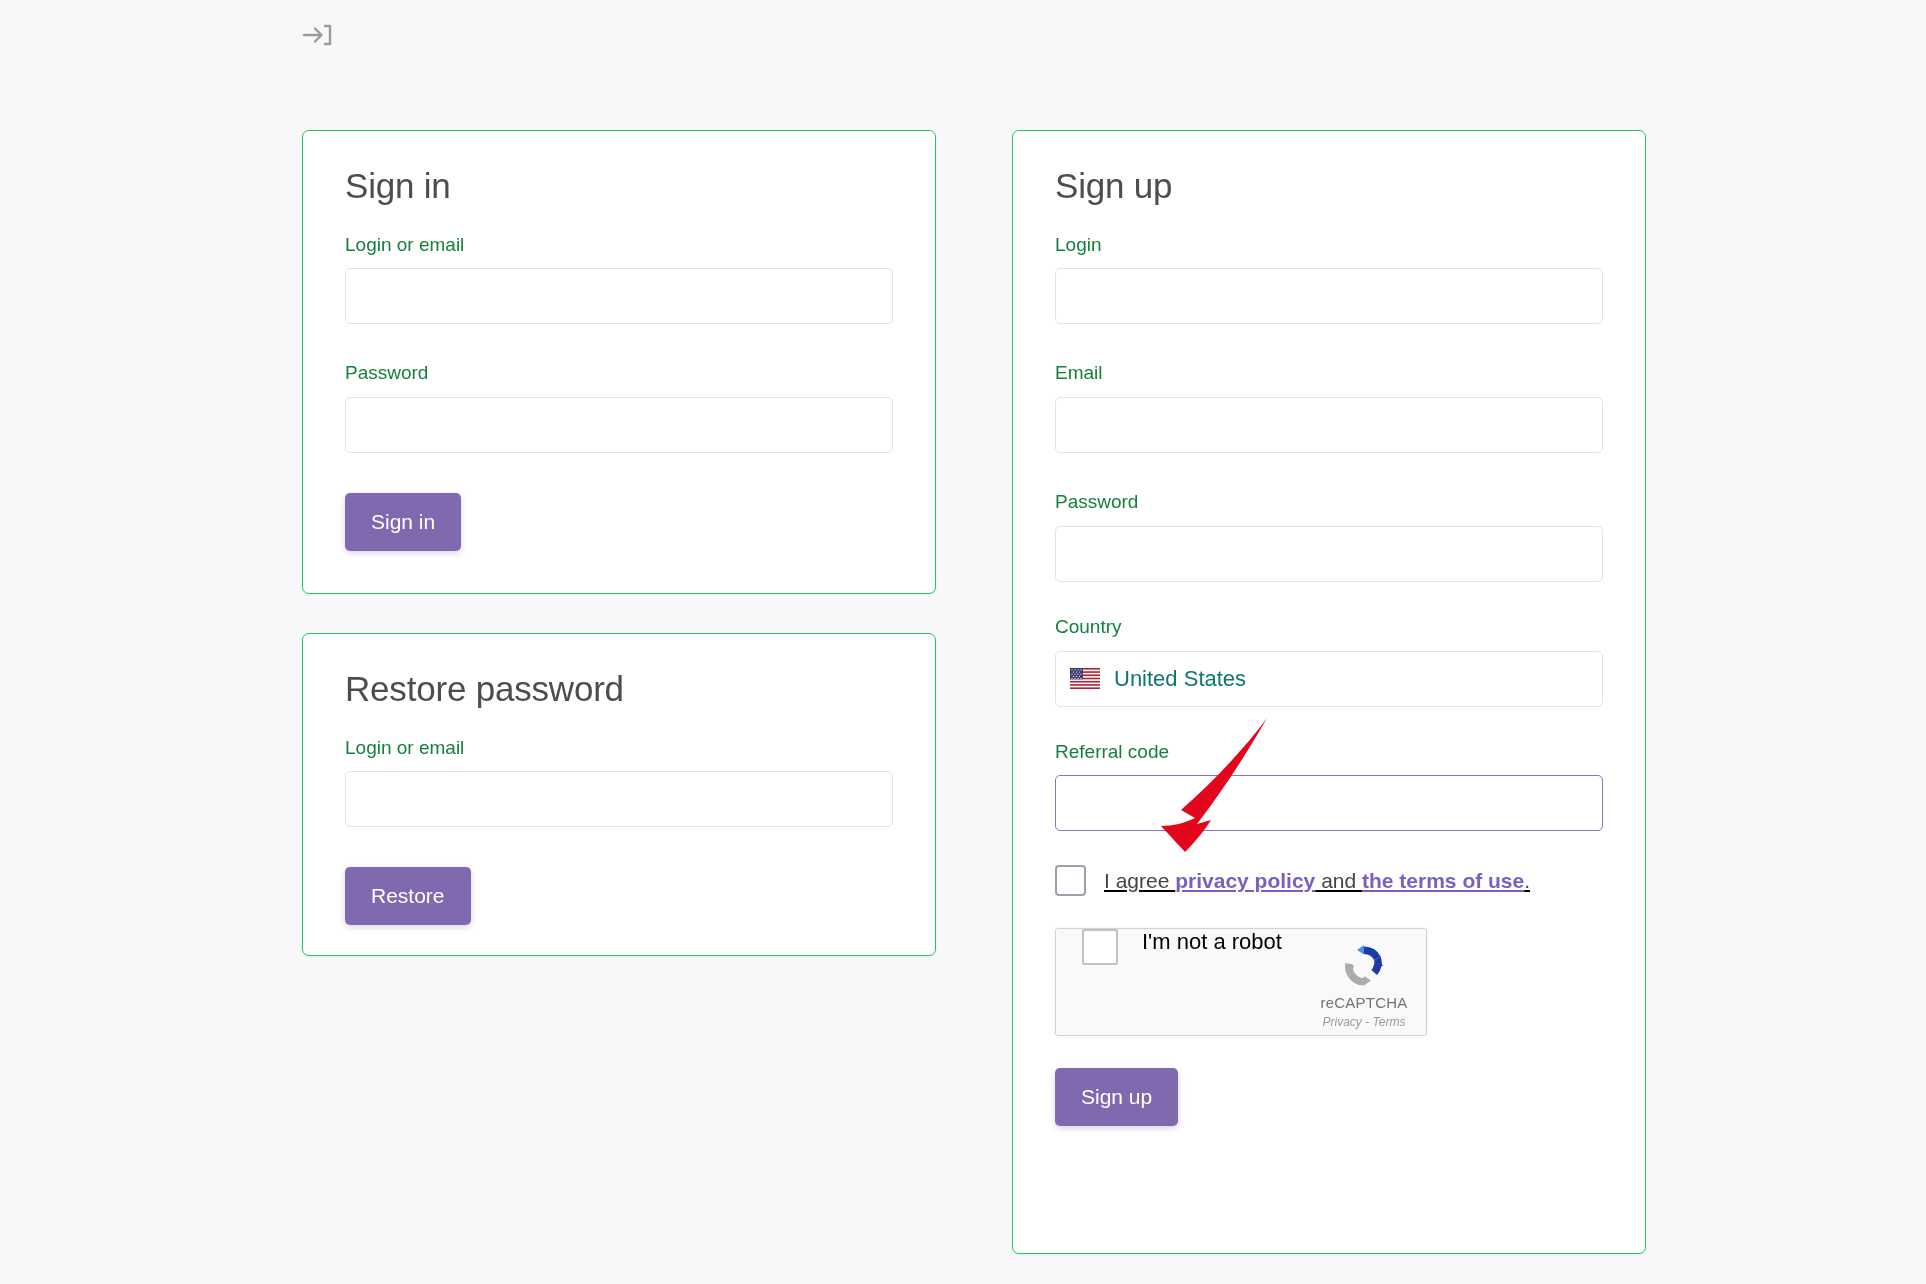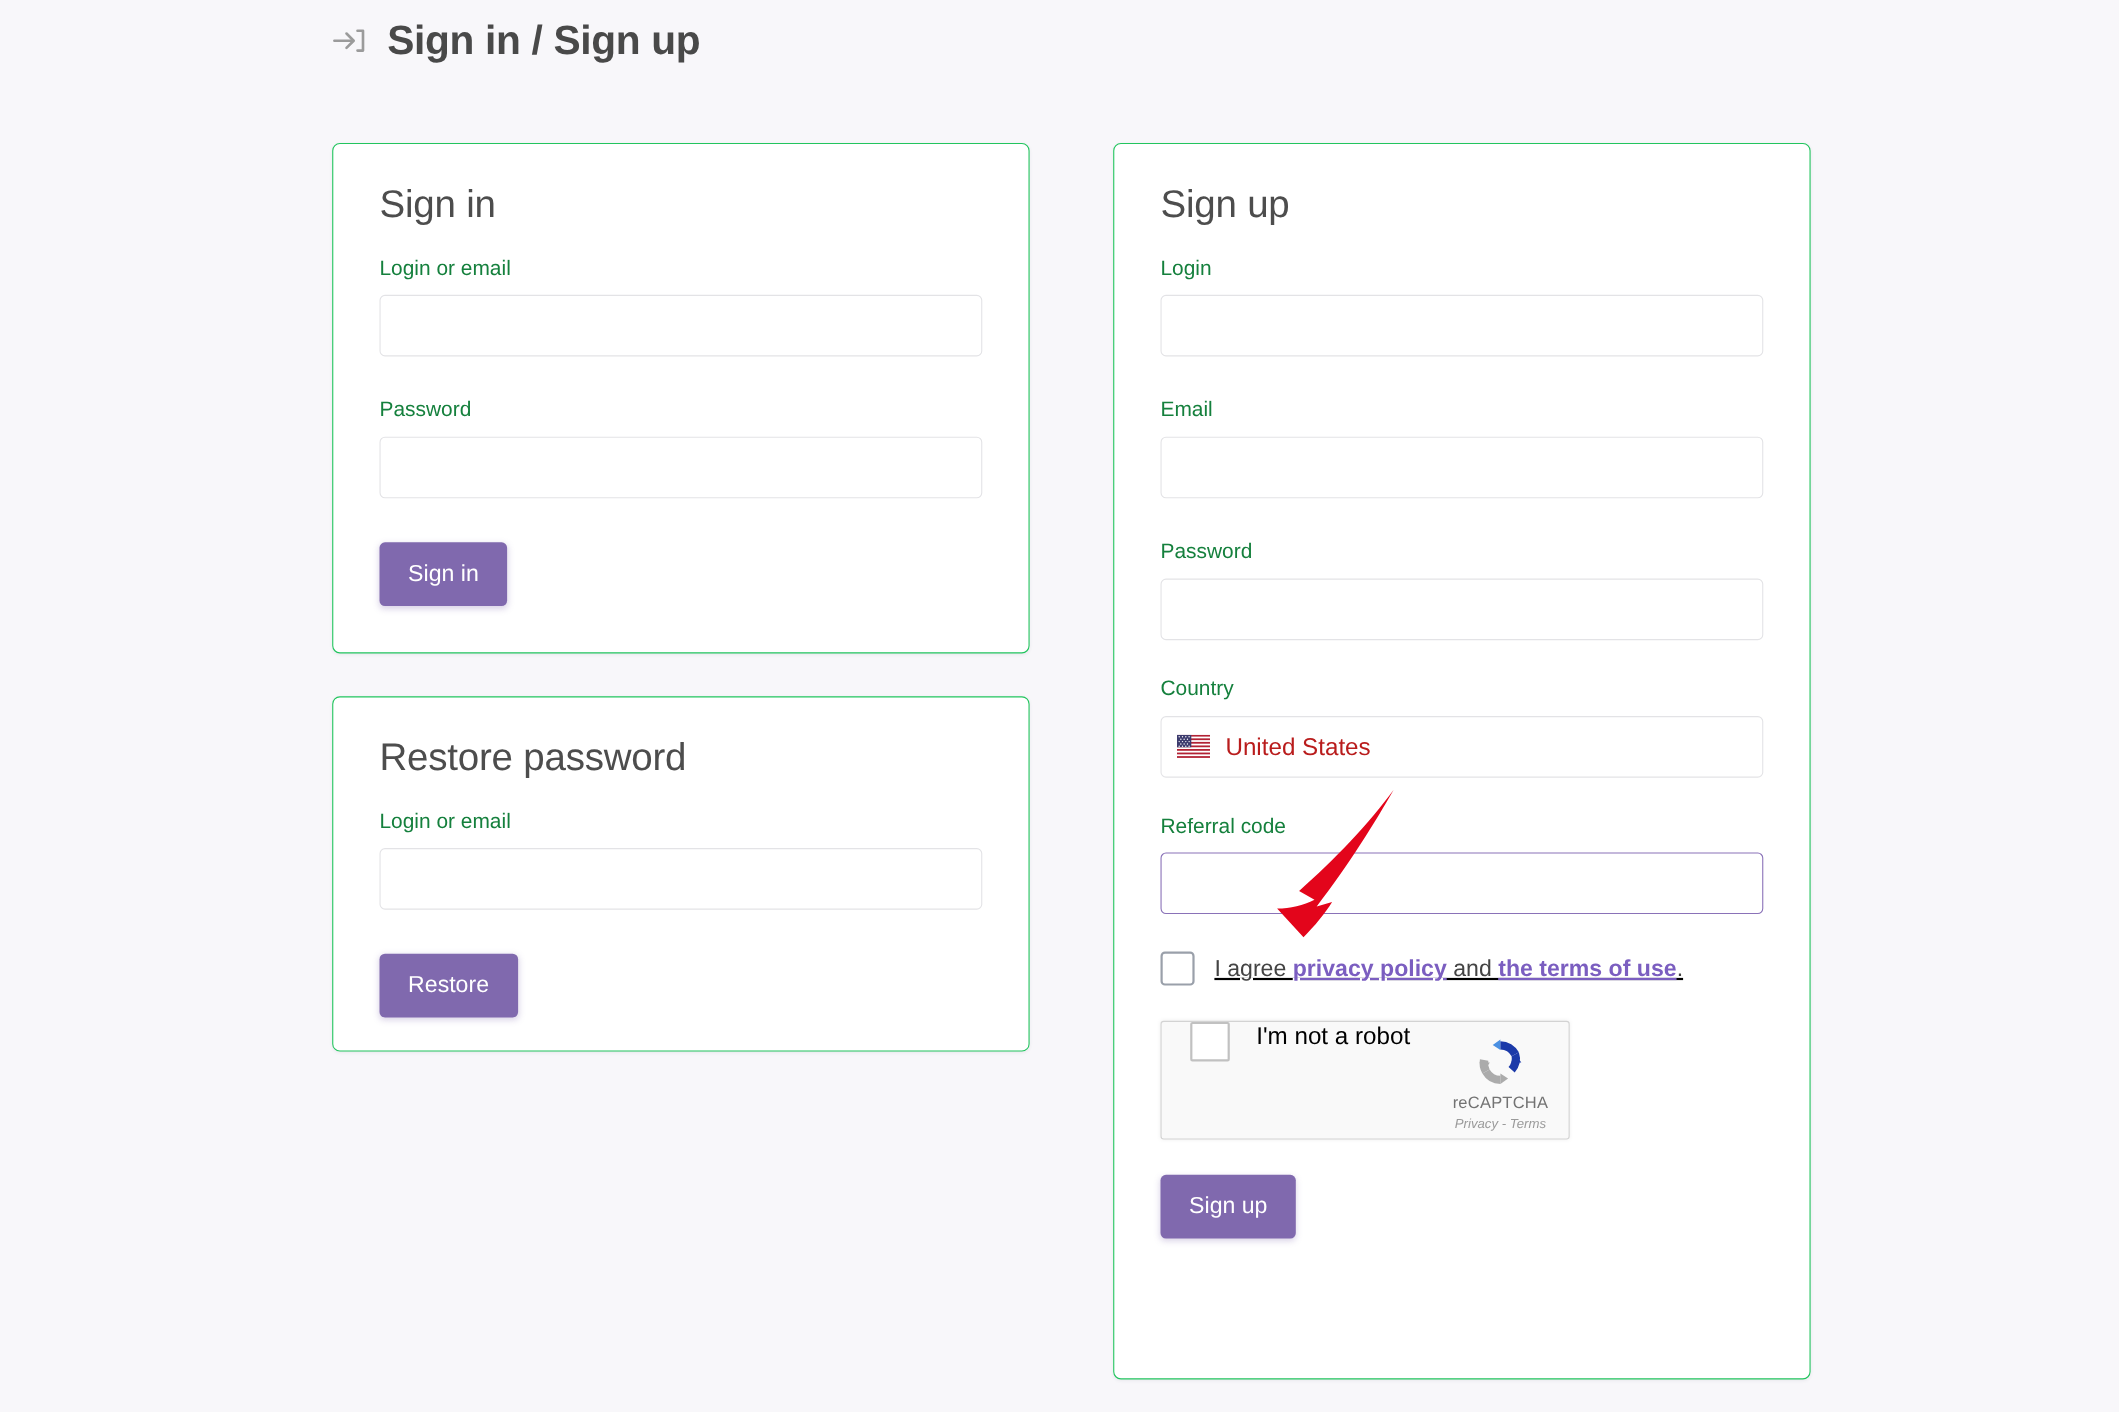--- a/index.html
+++ b/index.html
@@ -100,21 +100,21 @@
     padding: 0 14px;
     cursor: pointer;
   }
   .flag-icon {
     width: 30px; height: 21px;
     margin-right: 14px;
     flex: 0 0 auto;
     display: block;
     border-radius: 1px;
   }
-  .select-value { font-size: 22px; color: #b91c1c; }
+  .select-value { font-size: 22px; color: #0f766e; }
 
   
   .btn-primary {
     display: inline-block;
     background: #8069ae;
     color: #ffffff;
     border: none;
     border-radius: 5px;
     font-size: 21px;
     font-family: "Liberation Sans", sans-serif;
@@ -208,21 +208,20 @@
   <div class="page-header">
     <span class="header-icon">
       <svg viewBox="0 0 34 34" width="34" height="34" aria-hidden="true">
         <g fill="none" stroke="#9b9b9b" stroke-width="2.4" stroke-linecap="round" stroke-linejoin="round">
           <path d="M4 17 H21"></path>
           <path d="M15 10.5 L21.5 17 L15 23.5"></path>
           <path d="M25 8 H30 V26 H25"></path>
         </g>
       </svg>
     </span>
-    <span class="page-title">Sign in / Sign up</span>
   </div>
 
   <div class="card" id="card-signin">
     <div class="card-inner">
       <h2 class="card-title">Sign in</h2>
 
       <div class="field">
         <label class="field-label">Login or email</label>
         <input class="text-input" type="text" placeholder="" style="">
       </div>

